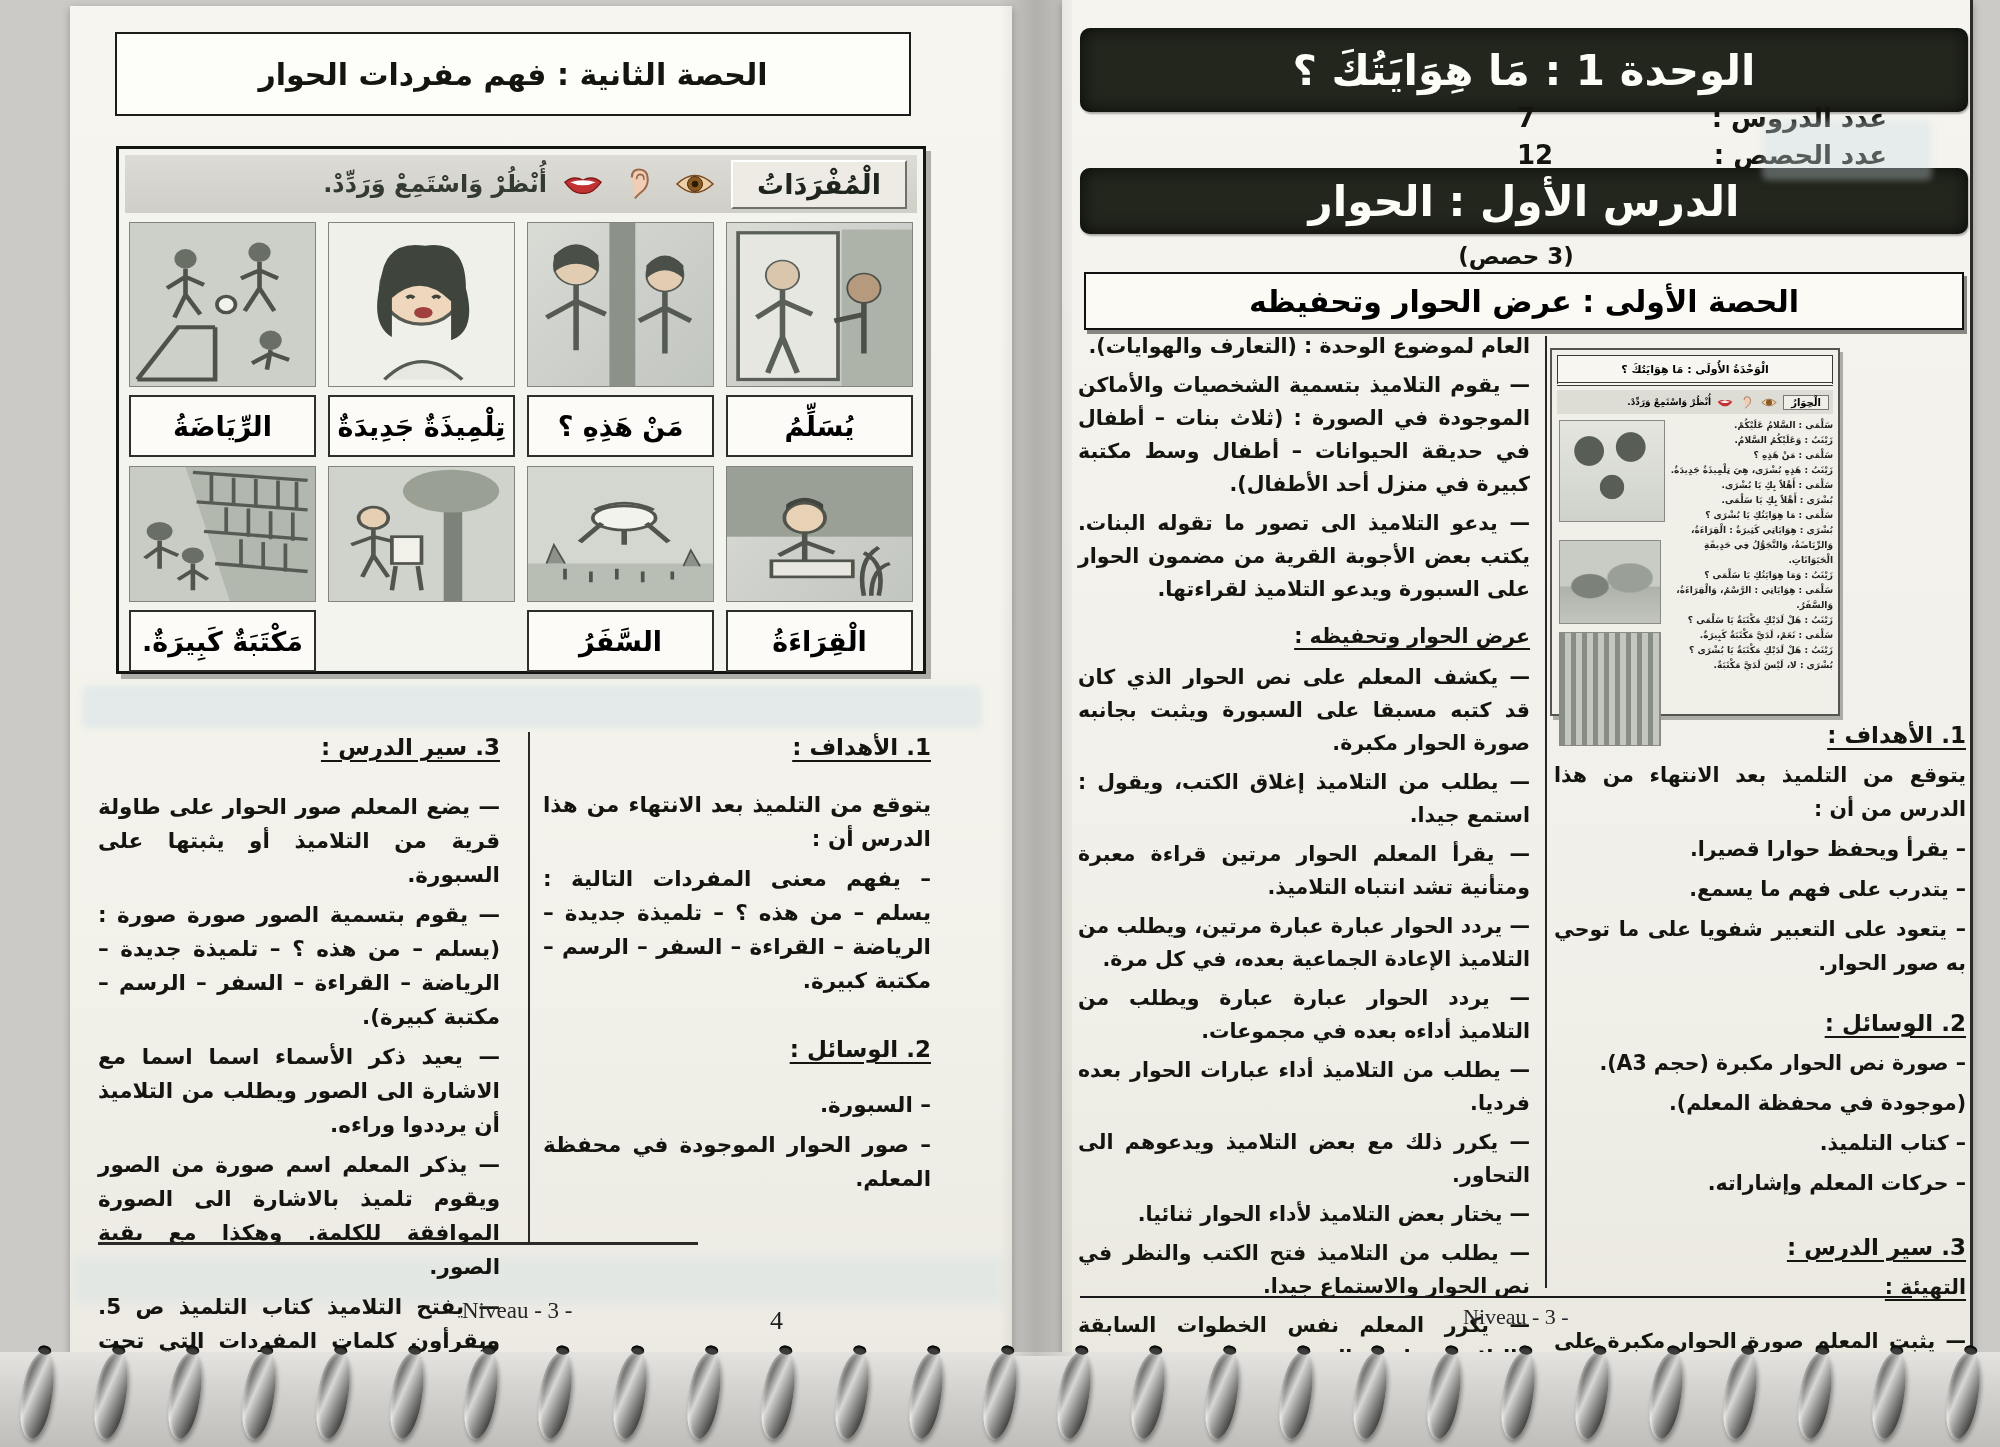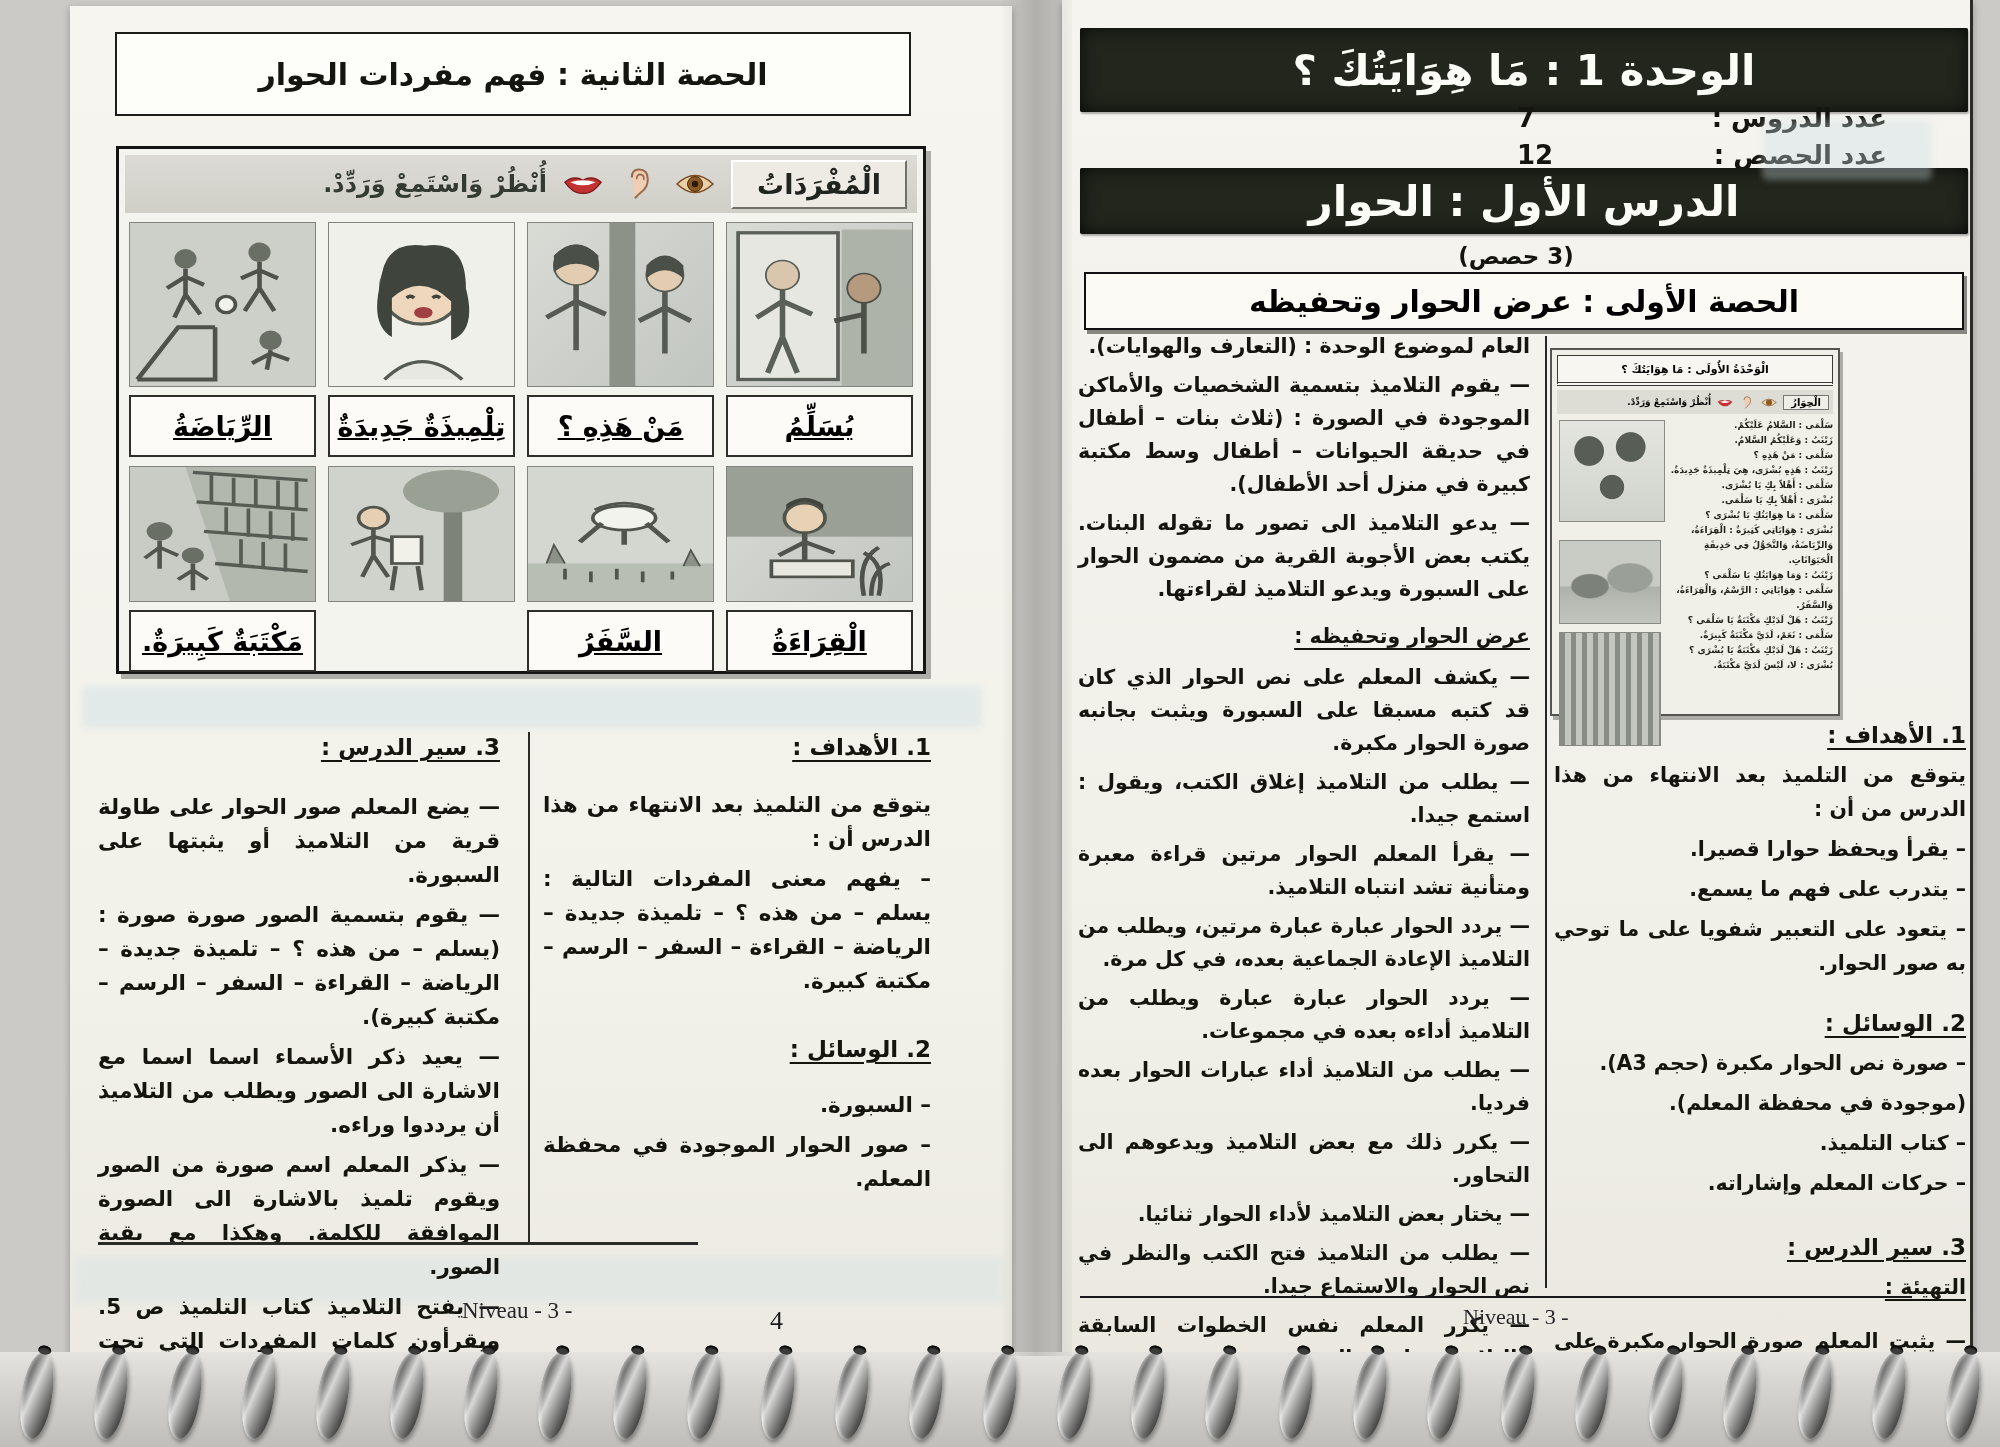--- a/index.html
+++ b/index.html
@@ -32,41 +32,41 @@
   .vocab-frame{position:absolute;left:46px;top:140px;width:810px;height:528px;
     border:3px solid #141412;background:#f4f4ee;box-shadow:5px 5px 0 rgba(90,90,86,.45);box-sizing:border-box;padding:6px;}
   .vocab-topbar{height:58px;background:linear-gradient(#dcdbd5,#cfcec7);display:flex;direction:rtl;
     align-items:center;gap:16px;padding:0 10px;}
   .vocab-tab{padding:7px 24px;background:#edebe4;border:2px solid;border-color:#ffffff #70706a #70706a #ffffff;
     font-size:27px;font-weight:bold;color:#20241f;direction:rtl;}
   .sense-icon{width:40px;height:32px;display:inline-flex;align-items:center;}
   .sense-icon svg{width:100%;height:100%;}
   .vocab-instruction{font-size:24px;font-weight:bold;color:#333a31;direction:rtl;}
   .vocab-row{display:flex;direction:rtl;gap:12px;padding:9px 4px 0 4px;}
-  .vocab-cell{flex:1;display:flex;flex-direction:column;text-decoration:underline;}
+  .vocab-cell{flex:1;display:flex;flex-direction:column;}
   .vimg{border:1px solid #84847e;background:linear-gradient(135deg,#d9dbd5 0%,#c2c6c0 100%);overflow:hidden;}
   .vimg svg{width:100%;height:100%;display:block;}
   .r1 .vimg{height:163px;} .r2 .vimg{height:134px;}
   .vlabel{margin-top:8px;height:58px;border:2px solid #2e2e2a;background:#fcfbf7;
     display:flex;align-items:center;justify-content:center;font-size:27px;font-weight:bold;direction:rtl;}
   .lp-divider{position:absolute;left:458px;top:726px;height:512px;border-left:2px solid #2a2a27;}
   .lp-col{position:absolute;top:724px;font-size:21.5px;line-height:34px;}
   .lp-col-right{left:473px;width:388px;}
   .lp-col-left{left:28px;width:402px;}
   .sec-h{font-size:23px;margin:0 0 10px 0;}
   .lp-col p,.rp-col p{margin:0 0 6px 0;}
   .gap-top{margin-top:34px !important;}
   .lp-rule{position:absolute;left:28px;top:1236px;width:600px;border-top:3px solid #2a2a28;}
   .lp-footer{position:absolute;left:392px;top:1292px;font-size:23px;color:#26262a;}
   .lp-pagenum{position:absolute;left:700px;top:1300px;font-size:26px;color:#1d1d20;}
 
   
   .banner{position:absolute;left:18px;width:888px;background:#23261d;color:#fdfdf8;
     display:flex;align-items:center;justify-content:center;direction:rtl;
-    font-size:42px;font-weight:bold;border-radius:2px;
+    font-size:42px;font-weight:bold;border-radius:10px;
     box-shadow:inset 0 0 18px rgba(0,0,0,.8),1px 2px 2px rgba(0,0,0,.3);}
   .banner-unit{top:28px;height:84px;}
   .banner-lesson{top:168px;height:66px;}
   .count-row{position:absolute;left:455px;width:370px;display:flex;direction:rtl;
     justify-content:space-between;font-size:26px;font-weight:bold;color:#15150f;}
   .count-1{top:103px;} .count-2{top:140px;}
   .sessions-note{position:absolute;left:0;top:243px;width:908px;text-align:center;
     font-size:23px;font-weight:bold;direction:rtl;color:#15150f;}
   .session-box{position:absolute;left:22px;top:272px;width:880px;height:58px;
     border:2.5px solid #101010;background:#fbfaf5;box-shadow:3px 4px 0 rgba(45,45,42,.55);

